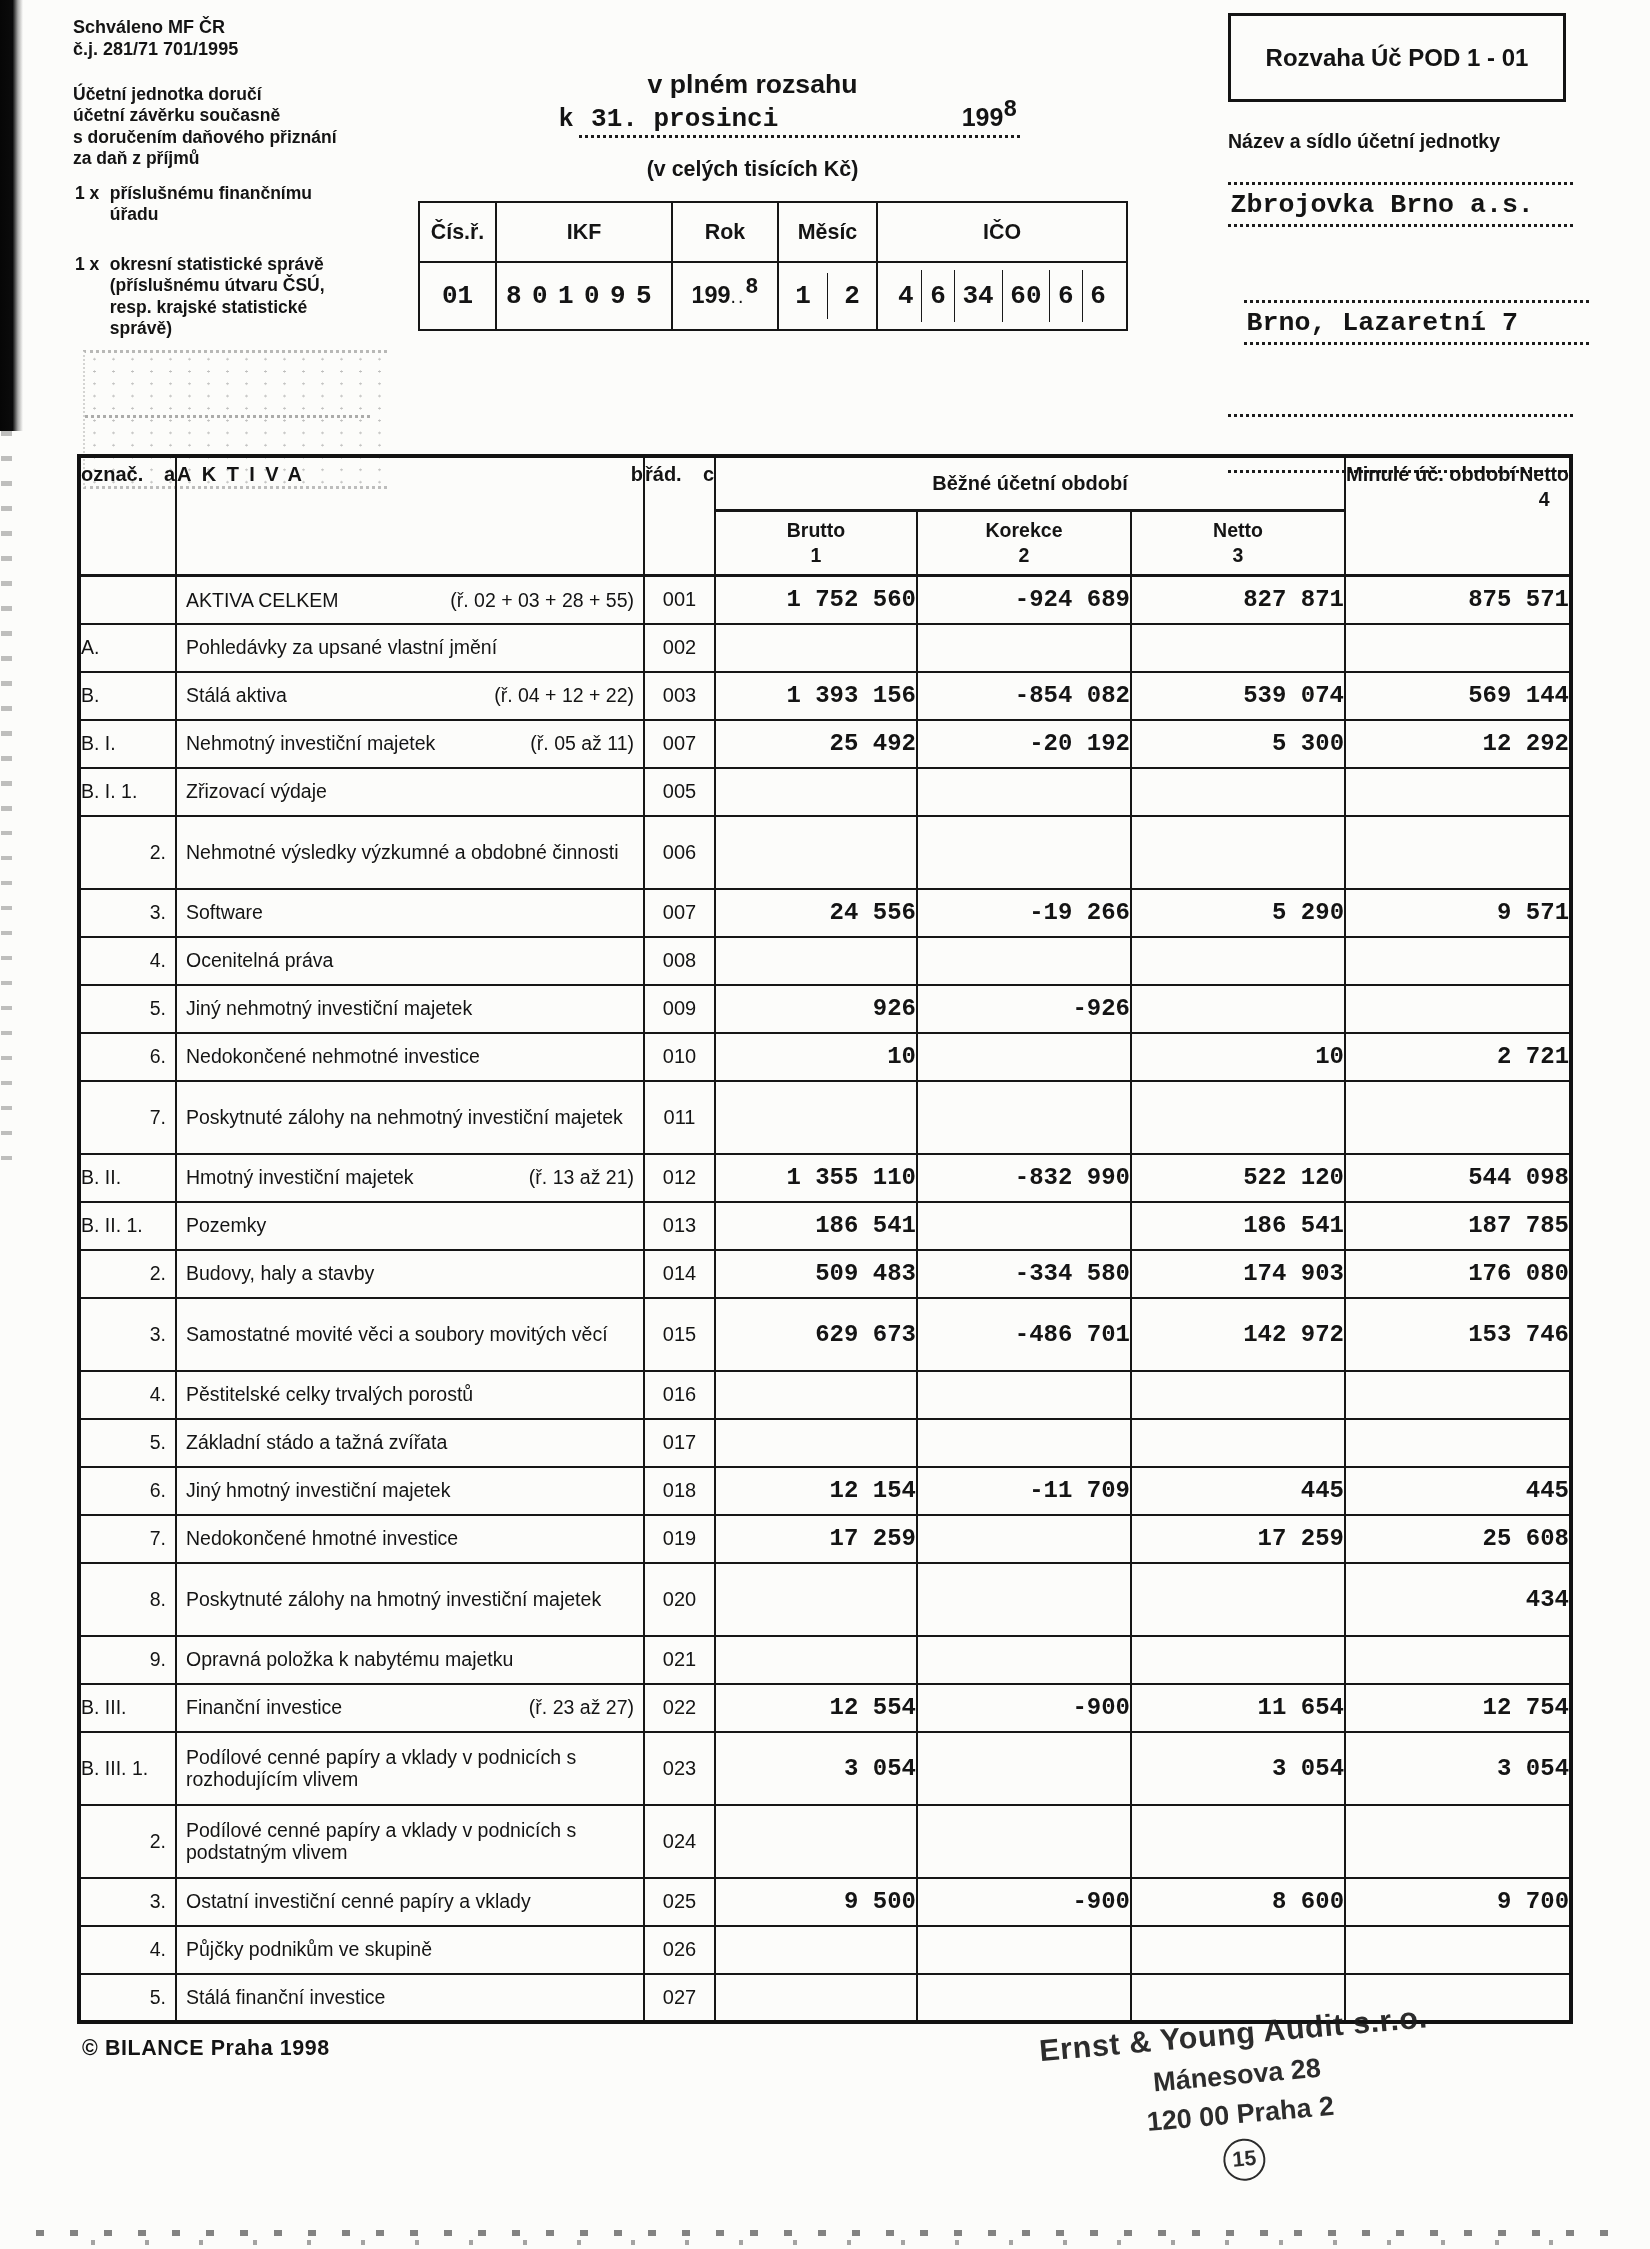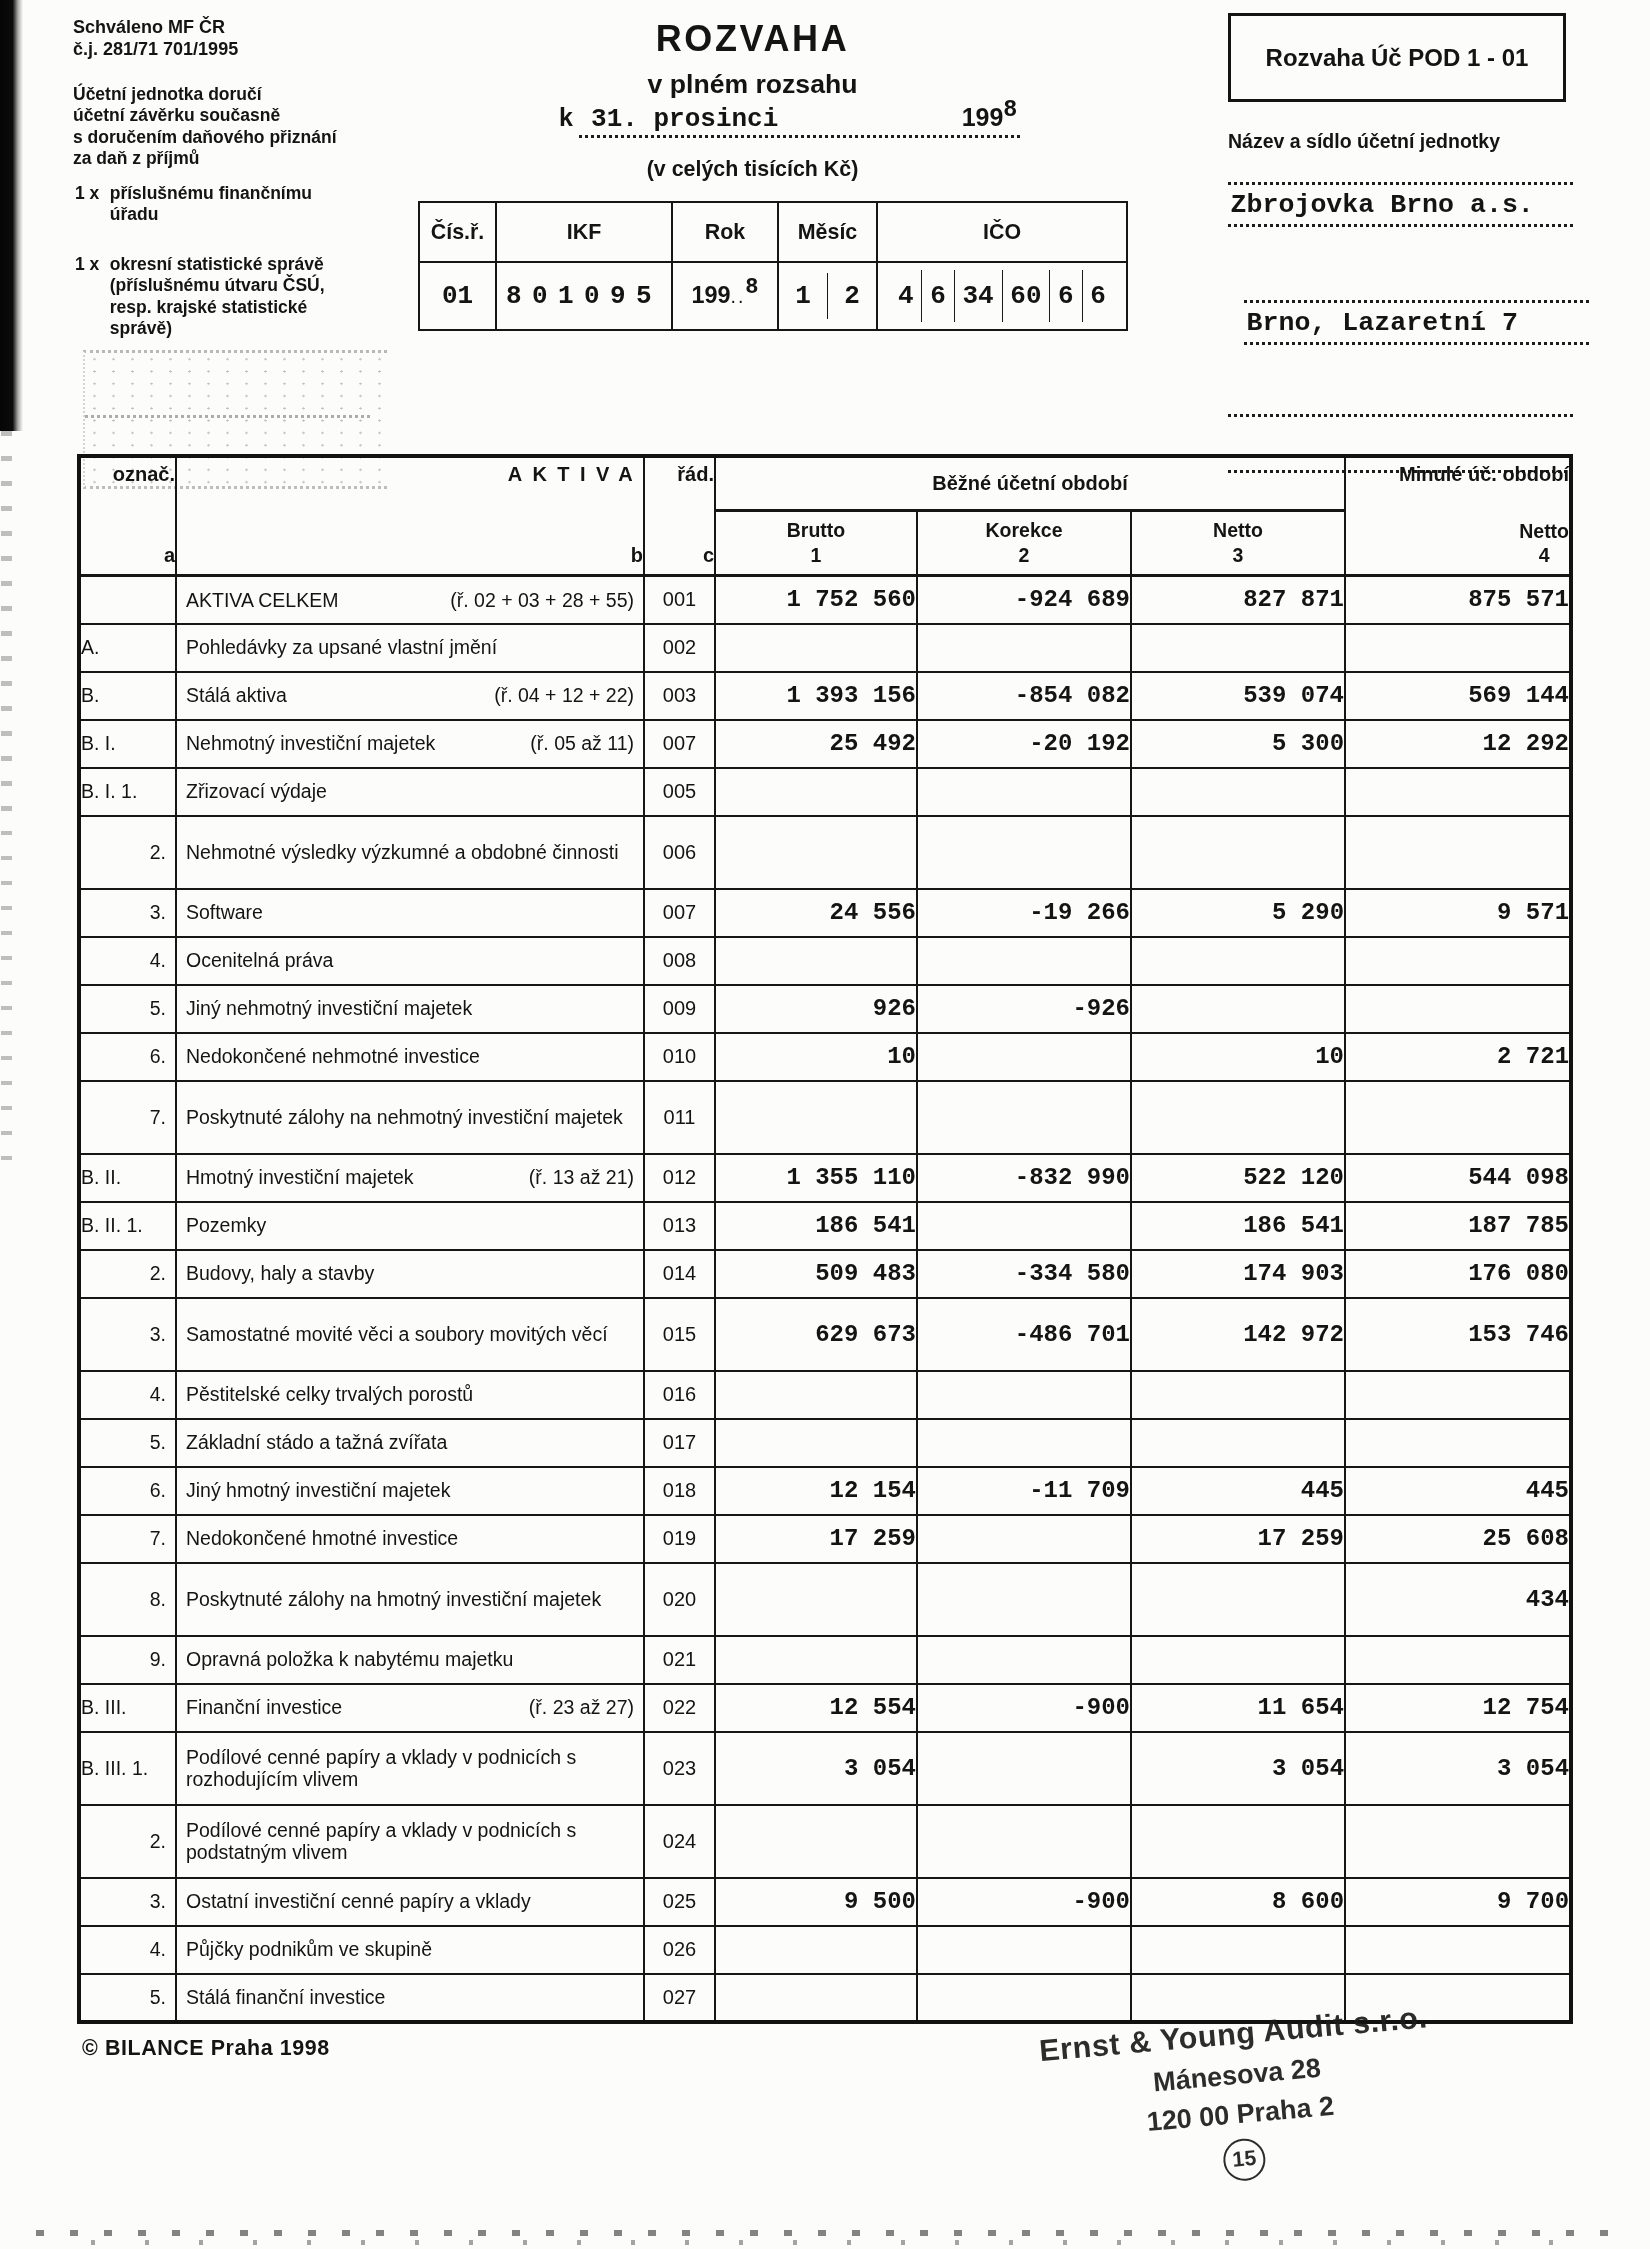--- a/index.html
+++ b/index.html
@@ -101,21 +101,21 @@
   
   .main-table{
     left:77px;top:454px;
     border-collapse:collapse;table-layout:fixed;
     width:1493px;
     font-size:19.5px;
   }
   .main-table th,.main-table td{border:2.6px solid #161616;vertical-align:middle;padding:0;}
   .main-table{border:4.5px solid #121212;}
   .main-table thead th{font-weight:600;border-bottom-width:3.9px;}
-  .h-stack{display:flex;flex-direction:column;justify-content:space-between;align-items:flex-end;height:104px;padding:5.2px 0 6.5px;}
+  .h-stack{display:flex;justify-content:space-between;align-items:flex-start;height:104px;padding:5.2px 0 6.5px;}
   .h-stack .top-label{font-size:20px;}
   .h-stack .sub-letter{font-size:20px;}
   .aktiva-label{letter-spacing:10.4px;}
   .h-current{height:51px;font-size:20px;}
   .h-sub{display:flex;flex-direction:column;align-items:center;gap:1.3px;padding:3.9px 0;}
   .h-prev-group{display:flex;flex-direction:column;align-items:center;gap:1.3px;}
   .main-table tbody tr{height:48px;}
   .main-table tbody tr.tall{height:73px;}
   .c-oznac{text-align:left;padding-left:6.5px;font-size:19.5px;}
   tr.oznac-num .c-oznac{text-align:right;padding-right:9px;}
@@ -179,21 +179,20 @@
   <div class="abs copy-block copy2">
     <span class="copy-qty">1 x</span>
     <span>
       <div>okresní statistické správě</div>
       <div>(příslušnému útvaru ČSÚ,</div>
       <div>resp. krajské statistické</div>
       <div>správě)</div>
     </span>
   </div>
 
-  <div class="abs title">ROZVAHA</div>
   <div class="abs subtitle">v plném rozsahu</div>
   <div class="abs date-line">
     <span>k</span>
     <span class="date-fill">
       <span class="typed date-typed">31. prosinci</span>
       <span>
         <span class="year-printed">199</span><span class="typed year-typed">8</span>
       </span>
     </span>
   </div>

